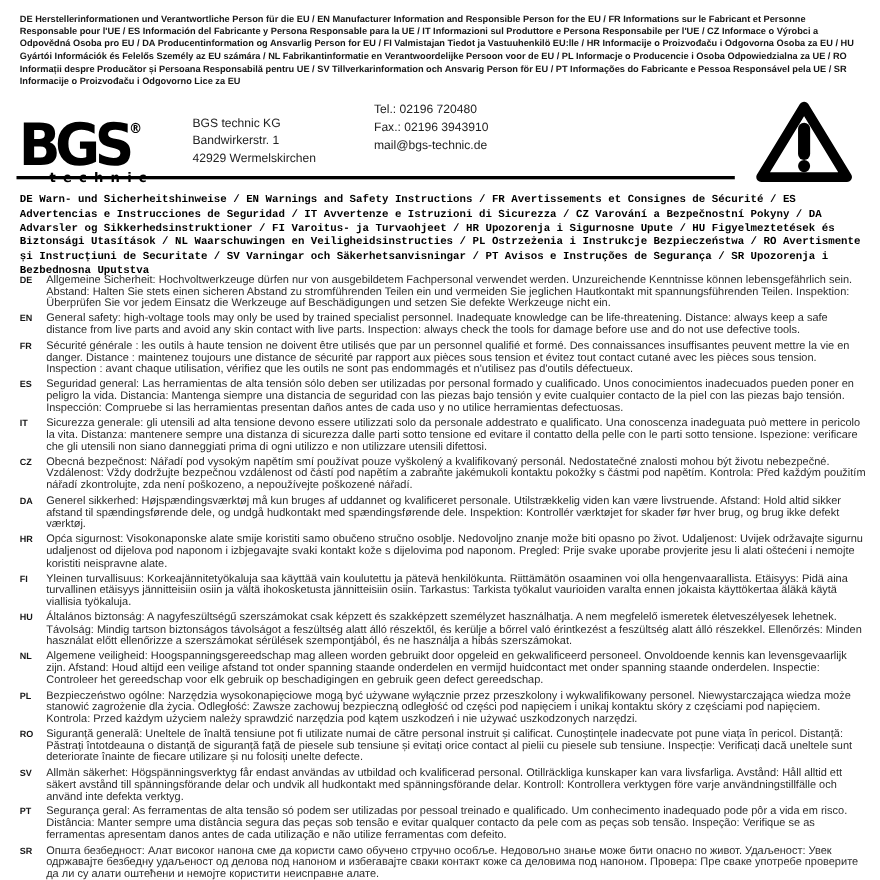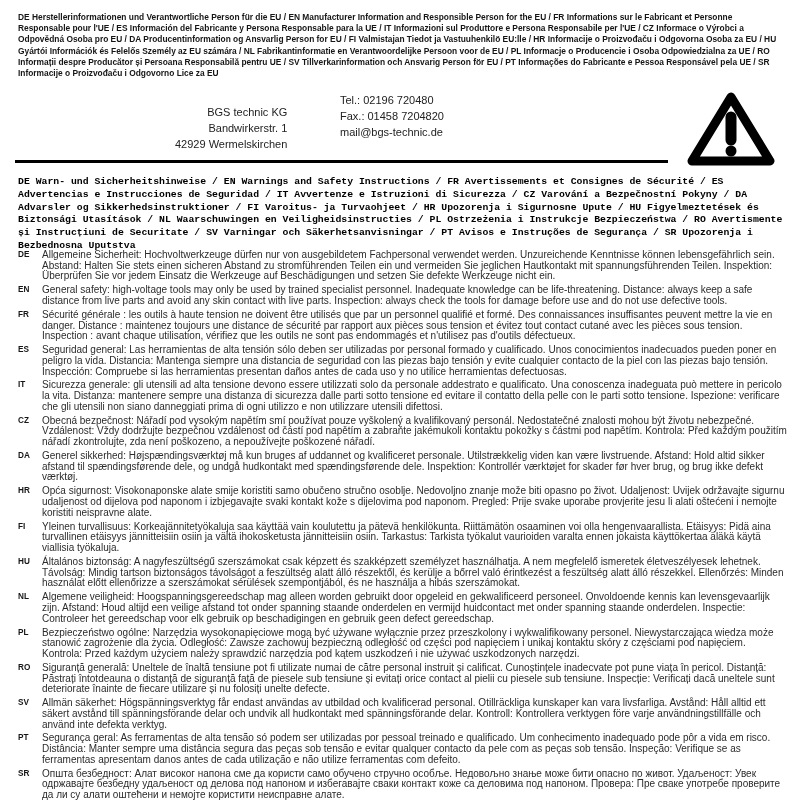--- a/index.html
+++ b/index.html
@@ -28,21 +28,21 @@
     font-weight:bold; font-size:50px; line-height:46px;
     letter-spacing:-5px; color:#000; transform:scaleY(1.06);
     transform-origin:top left; white-space:nowrap;
   }
   .logo-reg { font-size:12px; letter-spacing:0; vertical-align:28px; }
   .logo-technic {
     font-family:"DejaVu Sans", sans-serif;
     font-weight:bold; font-size:12px; letter-spacing:6.5px;
     color:#000; margin-top:1px; margin-left:28px; white-space:nowrap;
   }
-  .addr { position:absolute; left:160px; top:14px; font-size:11px; line-height:16px; color:#222;text-align:right; }
+  .addr { position:absolute; left:160px; top:14px; font-size:11px; line-height:16px; color:#222; }
   .contact { position:absolute; left:325px; top:2px; font-size:11px; line-height:16px; color:#222; }
   .website {
     position:absolute; left:480px; top:42px;
     font-size:17px; font-weight:bold; color:#000; letter-spacing:0.2px;
   }
   .warn-triangle { position:absolute; right:8px; top:0px; width:92px; height:78px; }
 
   .rule { position:absolute; left:15px; top:160px; width:653px; height:3px; background:#000; }
 
   
@@ -63,30 +63,34 @@
   }
 </style>
 </head>
 <body>
 
 <div class="page">
 
   <div class="top-header">DE Herstellerinformationen und Verantwortliche Person für die EU  /  EN Manufacturer Information and Responsible Person for the EU  /  FR Informations sur le Fabricant et Personne Responsable pour l'UE  /  ES Información del Fabricante y Persona Responsable para la UE  /  IT Informazioni sul Produttore e Persona Responsabile per l'UE  /  CZ Informace o Výrobci a Odpovědná Osoba pro EU  /  DA Producentinformation og Ansvarlig Person for EU  /  FI Valmistajan Tiedot ja Vastuuhenkilö EU:lle  /  HR Informacije o Proizvođaču i Odgovorna Osoba za EU  /  HU Gyártói Információk és Felelős Személy az EU számára  /  NL Fabrikantinformatie en Verantwoordelijke Persoon voor de EU  /  PL Informacje o Producencie i Osoba Odpowiedzialna za UE  /  RO Informații despre Producător și Persoana Responsabilă pentru UE  /  SV Tillverkarinformation och Ansvarig Person för EU  /  PT Informações do Fabricante e Pessoa Responsável pela UE  /  SR Informacije o Proizvođaču i Odgovorno Lice za EU</div>
 
   <div class="brand-row">
+    <div class="logo">
+      <div class="logo-bgs"><span>BGS</span><span class="logo-reg">®</span></div>
+      <div class="logo-technic">technic</div>
+    </div>
 
     <div class="addr">
       <div>BGS technic KG</div>
       <div>Bandwirkerstr. 1</div>
       <div>42929 Wermelskirchen</div>
     </div>
 
     <div class="contact">
       <div>Tel.: 02196 720480</div>
-      <div>Fax.: 01458 7204820</div>
+      <div>Fax.: 02196 3943910</div>
       <div>mail@bgs-technic.de</div>
     </div>
 
 
     <div class="warn-triangle">
       <svg width="92" height="78" viewBox="0 0 92 78" xmlns="http://www.w3.org/2000/svg">
         <path d="M46 7 L85 71 L7 71 Z" fill="#ffffff" stroke="#000000" stroke-width="9" stroke-linejoin="round"></path>
         <path d="M46 27 L46 50" stroke="#000000" stroke-width="11" stroke-linecap="round"></path>
         <circle cx="46" cy="61" r="5.5" fill="#000000"></circle>
       </svg>

